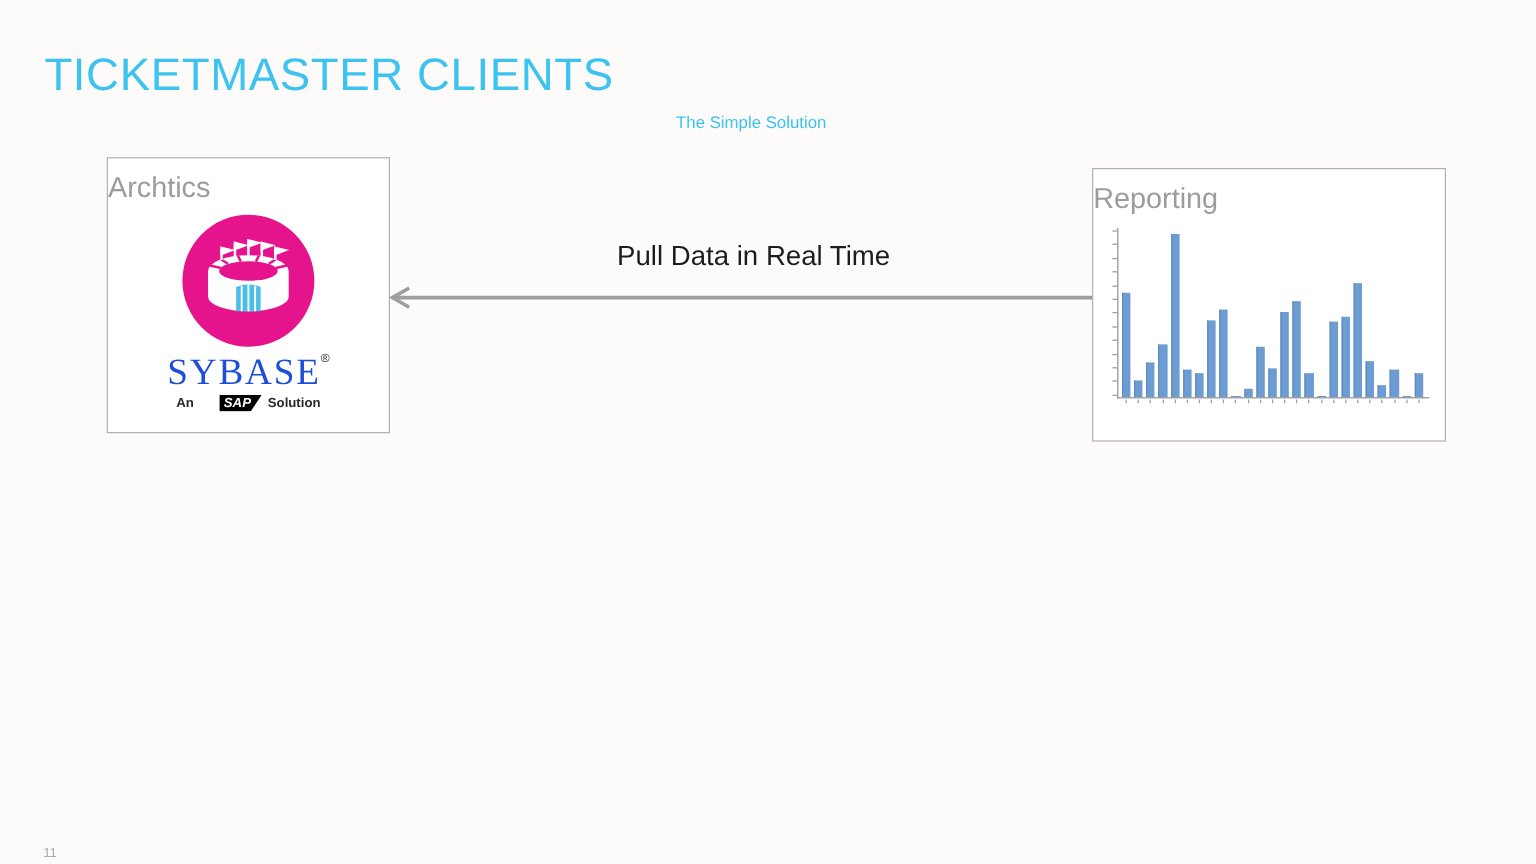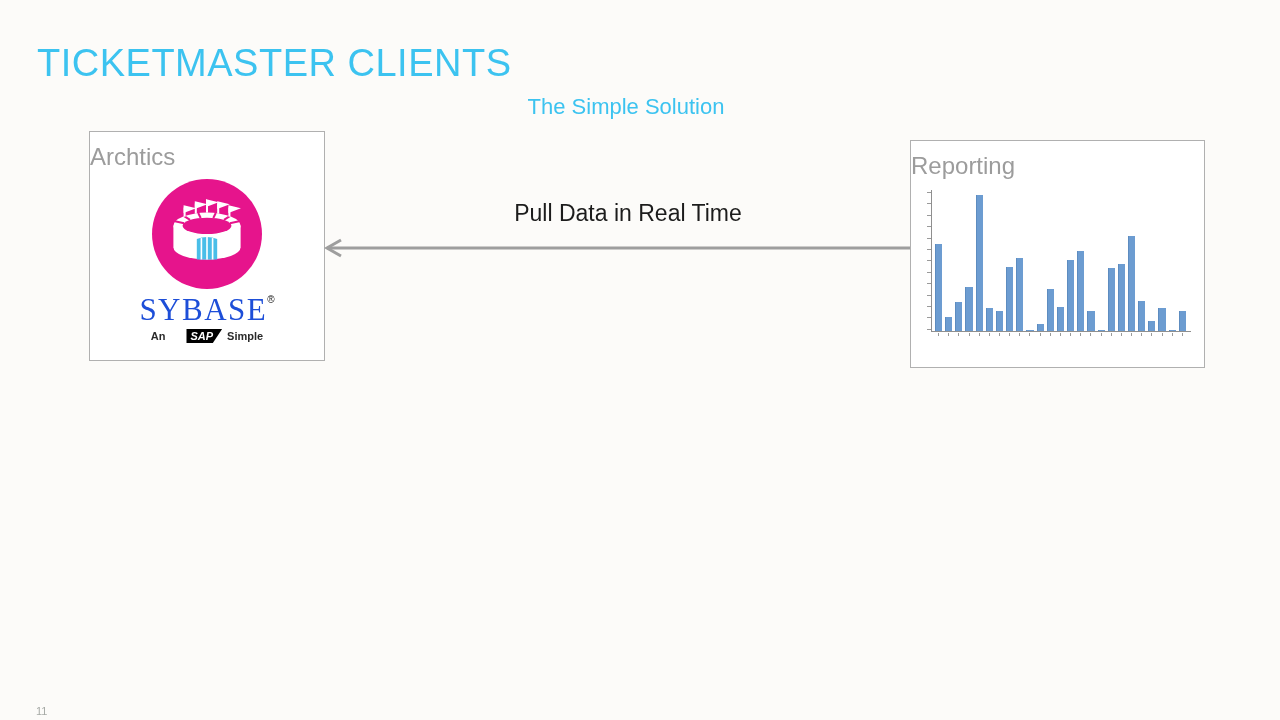--- a/index.html
+++ b/index.html
@@ -3,21 +3,21 @@
 <meta charset="utf-8">
 <style>
   html,body{margin:0;padding:0;}
   body{width:1280px;height:720px;overflow:hidden;background:#fcfbf9;
        font-family:"Liberation Sans",sans-serif;}
   .slide{position:relative;width:1280px;height:720px;background:#fcfbf9;}
 
   .slide-title{position:absolute;left:37px;top:17px;font-size:38px;font-weight:400;
        color:#3cc3f0;letter-spacing:0.5px;white-space:nowrap;}
   .subtitle{position:absolute;left:626px;top:94px;transform:translateX(-50%);
-       font-size:22px;color:#3cc3f0;white-space:nowrap;}
+       font-size:14px;color:#3cc3f0;white-space:nowrap;}
 
   .node-box{position:absolute;background:#ffffff;border:1px solid #b0b0b0;box-sizing:border-box;}
   .archtics-box{left:89px;top:131px;width:236px;height:230px;}
   .reporting-box{left:910px;top:140px;width:295px;height:228px;}
   .box-label{text-align:left;font-size:24px;color:#9c9c9c;margin-top:11px;white-space:nowrap;}
 
   .stadium-wrap{position:absolute;left:50%;top:46px;transform:translateX(-50%);
        width:112px;height:112px;}
   .sybase-block{position:absolute;left:0;right:0;top:162px;text-align:center;}
   .sybase-word{font-family:"Liberation Serif",serif;font-size:31px;color:#1d4ed8;
@@ -98,21 +98,21 @@
           <line x1="60.5" y1="59" x2="60.5" y2="80"></line>
         </g>
       </svg>
     </div>
 
     <div class="sybase-block">
       <span class="sybase-word">SYBASE</span><span class="sybase-tm">®</span>
       <div class="sap-line">
         <span>An</span>
         <span class="sap-badge">SAP</span>
-        <span>Simple</span>
+        <span>Solution</span>
       </div>
     </div>
   </div>
 
   <div class="arrow-group">
     <div class="arrow-label">Pull Data in Real Time</div>
     <svg class="arrow-svg" width="590" height="24" viewBox="0 0 590 24">
       <line x1="4" y1="12" x2="590" y2="12" stroke="#9e9e9e" stroke-width="3"></line>
       <polyline points="18,4 4,12 18,20" fill="none" stroke="#9e9e9e" stroke-width="3"></polyline>
     </svg>

